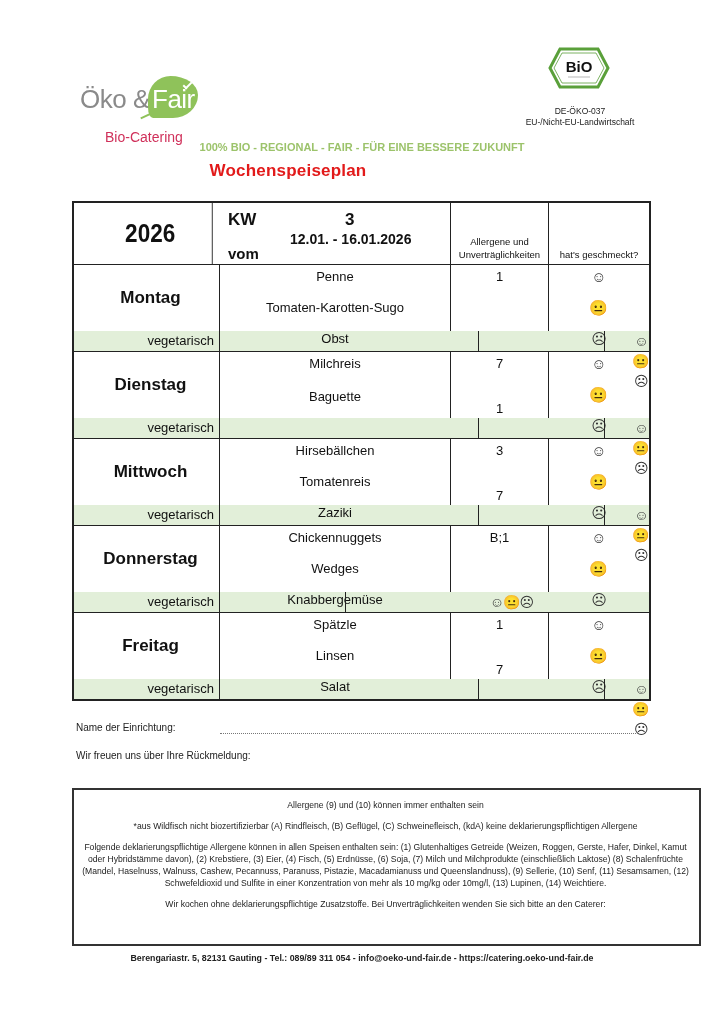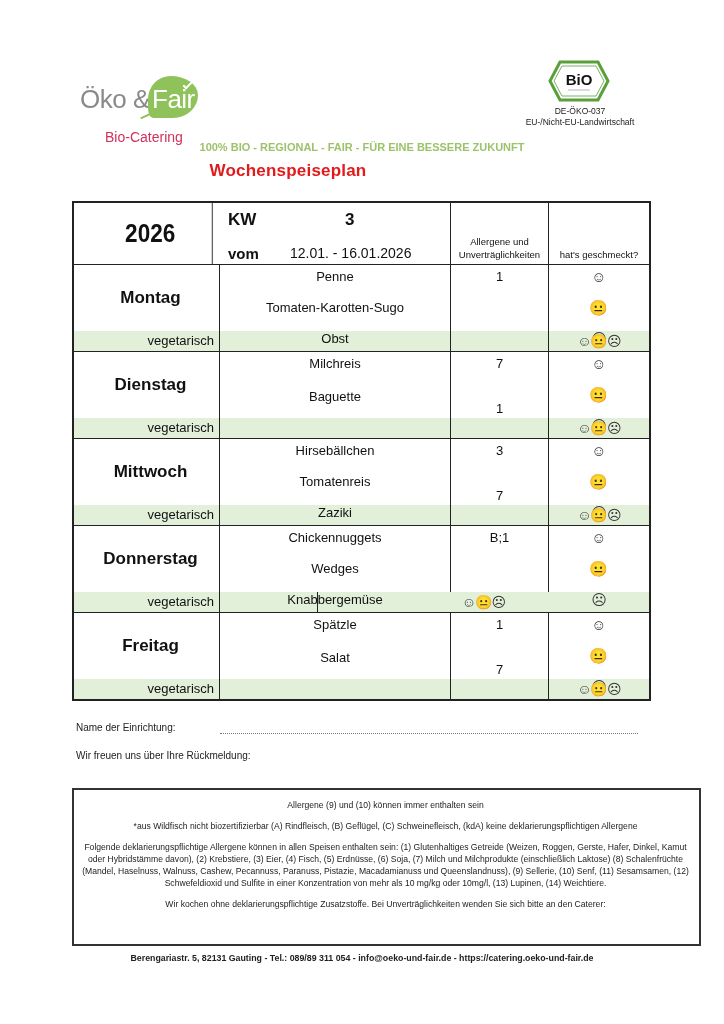--- a/index.html
+++ b/index.html
@@ -9,51 +9,51 @@
   
   .logo { position: absolute; left: 80px; top: 76px; width: 130px; height: 75px; }
   .logo .oko { position: absolute; left: 0; top: 8px; font-size: 26px; color: #8a8a8a; letter-spacing: -0.5px; }
   .logo .leaf { position: absolute; left: 68px; top: 0; width: 50px; height: 42px; background: #8fc25a; border-radius: 45% 55% 50% 10% / 55% 45% 55% 25%; }
   .logo .fair { position: absolute; left: 72px; top: 8px; font-size: 26px; color: #ffffff; letter-spacing: -0.5px; }
   .logo .check { position: absolute; left: 103px; top: 6px; width: 9px; height: 5px; border-left: 2px solid #fff; border-bottom: 2px solid #fff; transform: rotate(-45deg); }
   .logo .stem { position: absolute; left: 60px; top: 38px; width: 16px; height: 2px; background: #8fc25a; transform: rotate(-25deg); }
   .logo .sub { position: absolute; left: 25px; top: 53px; font-size: 14px; color: #d0305a; }
 
   
-  .seal { position: absolute; left: 548px; top: 60px; width: 62px; height: 36px; }
+  .seal { position: absolute; left: 548px; top: 47px; width: 62px; height: 36px; }
   .seal svg { width: 62px; height: 42px; }
   .seal-code { position: absolute; left: 500px; top: 106px; width: 160px; text-align: center; font-size: 8.5px; line-height: 11px; color: #222; }
 
   .slogan { position: absolute; left: 0; width: 724px; top: 141px; text-align: center; font-size: 11px; font-weight: bold; color: #9cc36b; }
   .title { position: absolute; left: 0; width: 576px; top: 161px; text-align: center; font-size: 17px; font-weight: 900; color: #e21a1a; letter-spacing: 0.2px; }
 
   
   .plan { position: absolute; left: 72px; top: 201px; width: 579px; border: 2px solid #222; }
   .hdr { display: flex; height: 62px; border-bottom: 1.5px solid #222; }
   .c1 { width: 146px; border-right: 1.5px solid #222; }
   .c2 { width: 231px; border-right: 1.5px solid #222; }
   .c3 { width: 98px; border-right: 1.5px solid #222; }
   .c4 { flex: 1; }
   .hdr .c1 { display: flex; align-items: center; justify-content: center; font-size: 25px; font-weight: bold; padding-left: 8px; transform: scaleX(0.9); }
   .hdr .c2 { position: relative; }
   .kw-label { position: absolute; left: 8px; top: 7px; font-size: 17px; font-weight: bold; }
   .kw-num { position: absolute; left: 125px; top: 7px; font-size: 17px; font-weight: bold; }
   .vom-label { position: absolute; left: 8px; top: 42px; font-size: 15px; font-weight: bold; }
-  .vom-val { position: absolute; left: 70px; top: 42px; font-size: 14px; }
+  .vom-val { position: absolute; left: 70px; top: 28px; font-size: 14px; font-weight: bold; }
   .hdr .c3 { display: flex; align-items: flex-end; justify-content: center; text-align: center; font-size: 9.5px; line-height: 13px; padding-bottom: 3px; }
   .hdr .c4 { display: flex; align-items: flex-end; justify-content: center; font-size: 9.5px; padding-bottom: 4px; }
 
   .day { border-bottom: 1.5px solid #222; }
   .day:last-child { border-bottom: none; }
   .day-main { display: flex; height: 66px; }
   .day-main .c1 { display: flex; align-items: center; justify-content: center; font-size: 17px; font-weight: bold; padding-left: 8px; }
   .day-main .c2, .day-main .c3, .day-main .c4 { display: flex; flex-direction: column; padding-top: 2px; gap: 12px; }
   .line { height: 21.3px; line-height: 19px; text-align: center; font-size: 13px; }
   .smile { font-size: 15px; color: #333; }
-  .veg { display: flex; height: 20px; background: #e2efd9; }
+  .veg { display: flex; height: 20px; background: #e2efd9; gap: 28px; }
   .veg .c1 { text-align: right; padding-right: 5px; font-size: 13px; line-height: 20px; }
   .veg .c2 { text-align: center; font-size: 13px; line-height: 18px; }
   .veg .c4 { text-align: center; font-size: 14px; line-height: 20px; color: #333; letter-spacing: -1px; }
 
   .name-row { position: absolute; left: 76px; top: 722px; font-size: 10px; color: #222; }
   .dots { position: absolute; left: 220px; top: 733px; width: 418px; border-bottom: 1px dotted #777; }
   .feedback { position: absolute; left: 76px; top: 750px; font-size: 10px; color: #222; }
 
   .allergy-box { position: absolute; left: 72px; top: 788px; width: 629px; height: 158px; border: 2px solid #333; text-align: center; font-size: 8.6px; line-height: 12px; color: #222; padding: 9px 8px 0 6px; }
   .allergy-box p { margin-bottom: 9px; }
@@ -201,20 +201,21 @@
         <div class="c1">vegetarisch</div>
         <div class="c3"></div>
         <div class="c4">☺😐☹</div>
       </div>
       </div>
       <div class="day">
       <div class="day-main">
         <div class="c1">Freitag</div>
         <div class="c2">
             <div class="line">Spätzle</div>
+            <div class="line">Linsen</div>
             <div class="line">Salat</div>
           </div>
         <div class="c3">
             <div class="line">1</div>
             <div class="line"></div>
             <div class="line">7</div>
           </div>
         <div class="c4">
             <div class="line smile">☺</div>
             <div class="line smile">😐</div>

